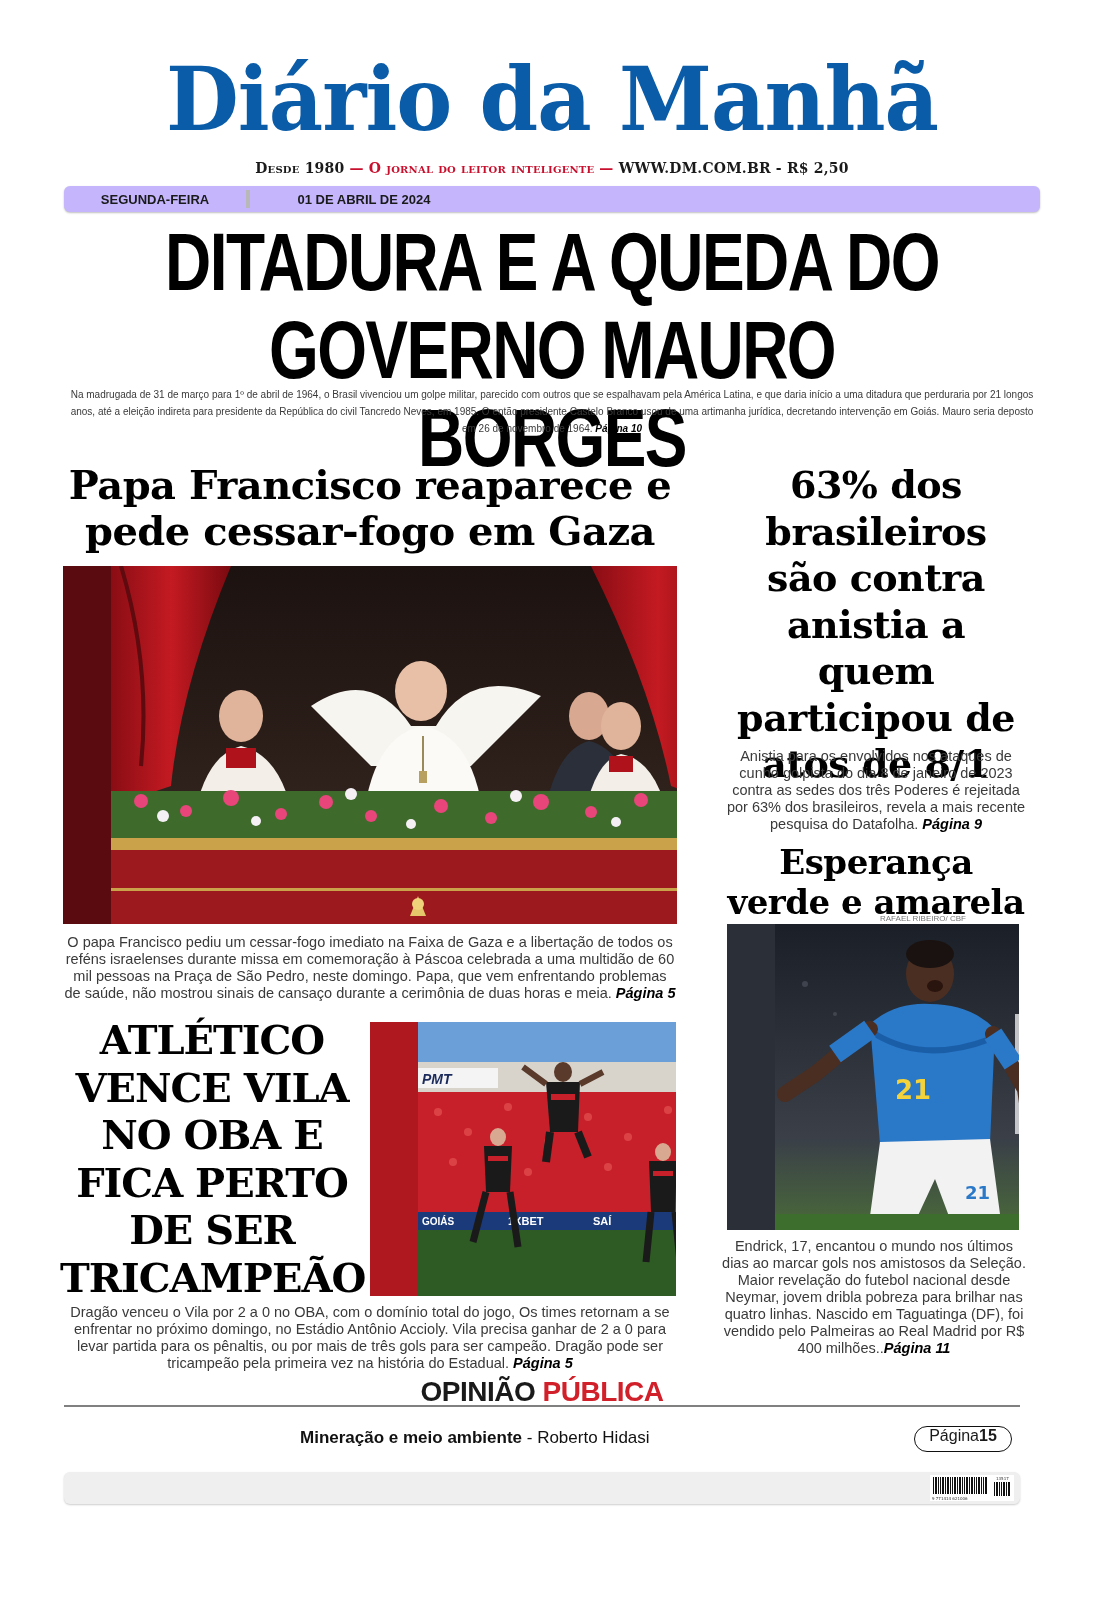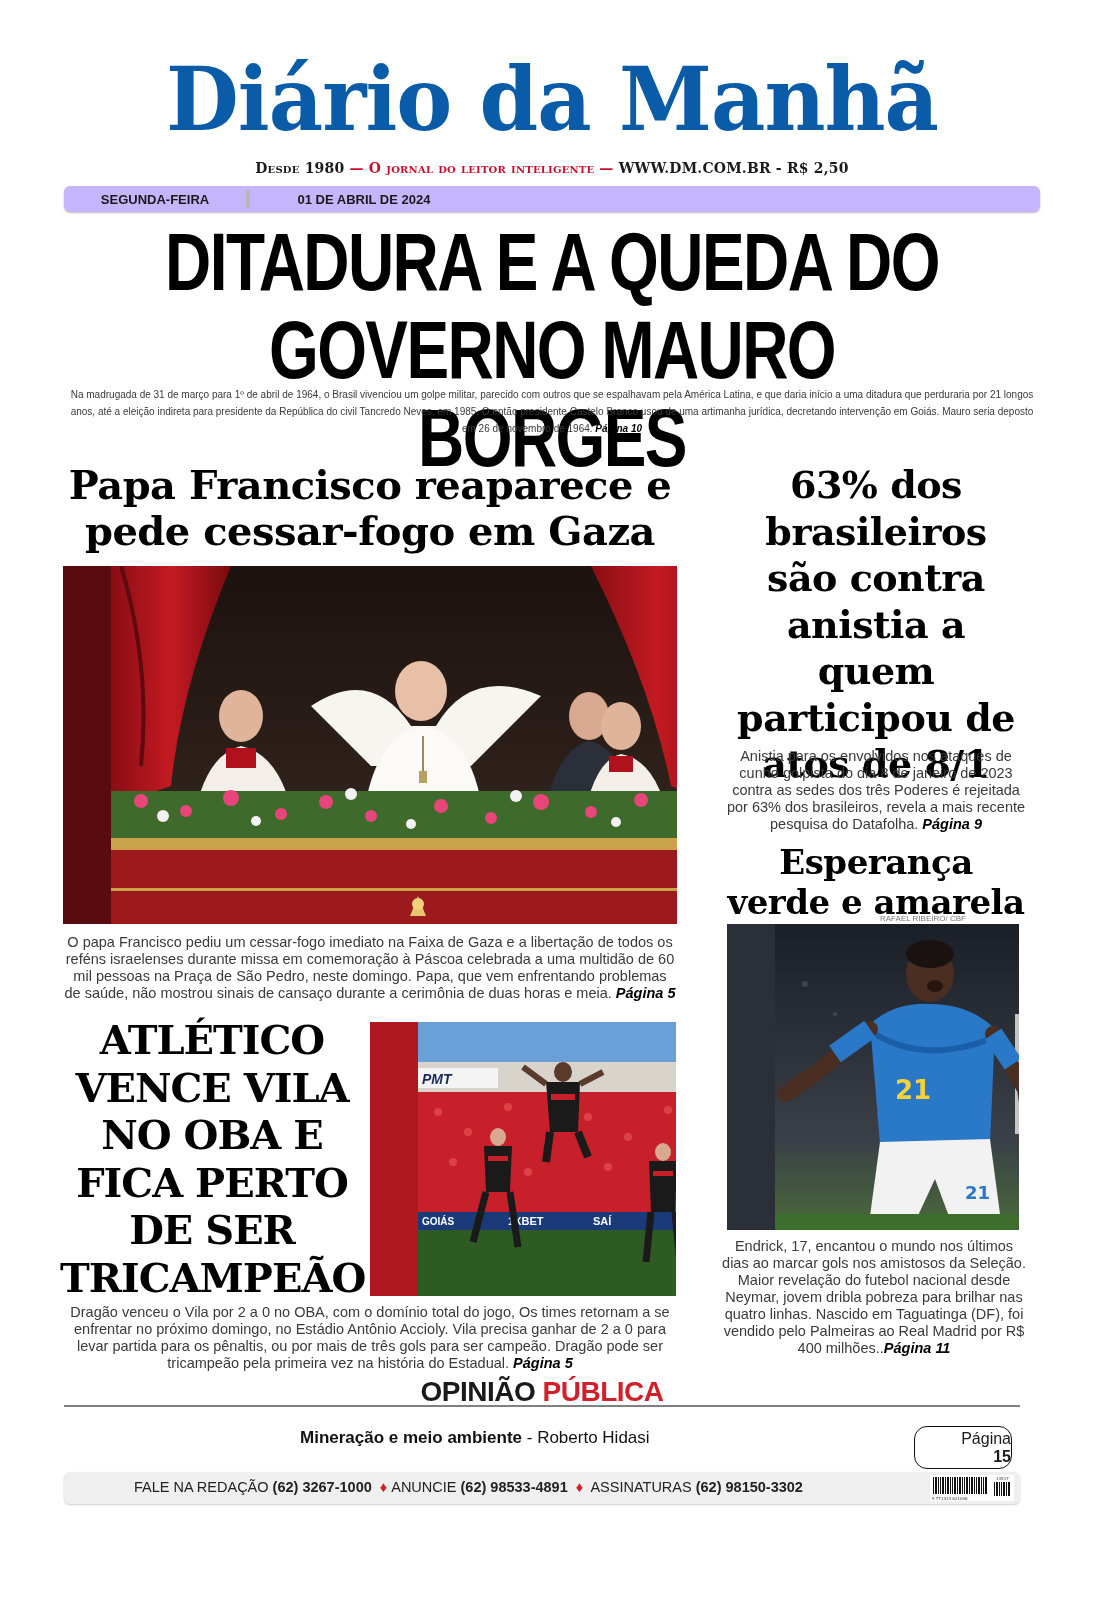--- a/index.html
+++ b/index.html
@@ -104,24 +104,24 @@
     font-family: "Liberation Sans", sans-serif; font-weight: bold; font-size: 28px; letter-spacing: -0.5px;
   }
   .opiniao .red { color: #d2202a; }
   .rule { left: 64px; top: 1405px; width: 956px; height: 2px; background: #808080; }
   .op-article {
     left: 300px; top: 1428px; width: 500px; 
     font-family: "Liberation Sans", sans-serif; font-size: 17px; color: #111;
   }
   .op-article .t { font-weight: bold; }
   .op-page {
-    left: 914px; top: 1426px; width: 98px; height: 43px;
+    left: 914px; top: 1426px; width: 98px; height: 26px;
     border: 1.5px solid #111; border-radius: 13px;
-    display: flex; align-items: flex-end; justify-content: center;
-    font-family: "Liberation Sans", sans-serif; font-size: 16px; flex-direction: column;
+    display: flex; align-items: flex-start; justify-content: center;
+    font-family: "Liberation Sans", sans-serif; font-size: 16px;
   }
   .op-page b { }
 
   
   .footer {
     left: 64px; top: 1472px; width: 956px; height: 32px;
     background: #efefef; border-radius: 6px; box-shadow: 0 1px 2px rgba(0,0,0,0.2);
     font-family: "Liberation Sans", sans-serif; font-size: 14.5px; color: #222;
   }
   .footer .contacts { position: absolute; left: 70px; top: 7px; white-space: nowrap; }
@@ -340,25 +340,20 @@
 <div class="abs rule"></div>
 <div class="abs op-article">
   <span class="t">Mineração e meio ambiente</span><span> - </span><span>Roberto Hidasi</span>
 </div>
 <div class="abs op-page">
   <span>Página</span>
     <b>15</b>
 </div>
 
 <div class="abs footer">
-  <div class="contacts">
-    <span>FALE NA REDAÇÃO </span><b>(62) 3267-1000</b>
-    <span class="diamond">♦</span><span>ANUNCIE </span><b>(62) 98533-4891</b>
-    <span class="diamond">♦</span><span> ASSINATURAS </span><b>(62) 98150-3302</b>
-  </div>
   <div class="barcode">
     <svg width="84" height="26" viewBox="0 0 84 26">
       <g fill="#111">
         <rect x="3" y="2" width="1" height="17"></rect>
           <rect x="5" y="2" width="2" height="17"></rect>
           <rect x="8" y="2" width="1" height="17"></rect>
         <rect x="10" y="2" width="1" height="17"></rect>
           <rect x="12" y="2" width="2" height="17"></rect>
           <rect x="15" y="2" width="1" height="17"></rect>
         <rect x="17" y="2" width="2" height="17"></rect>

